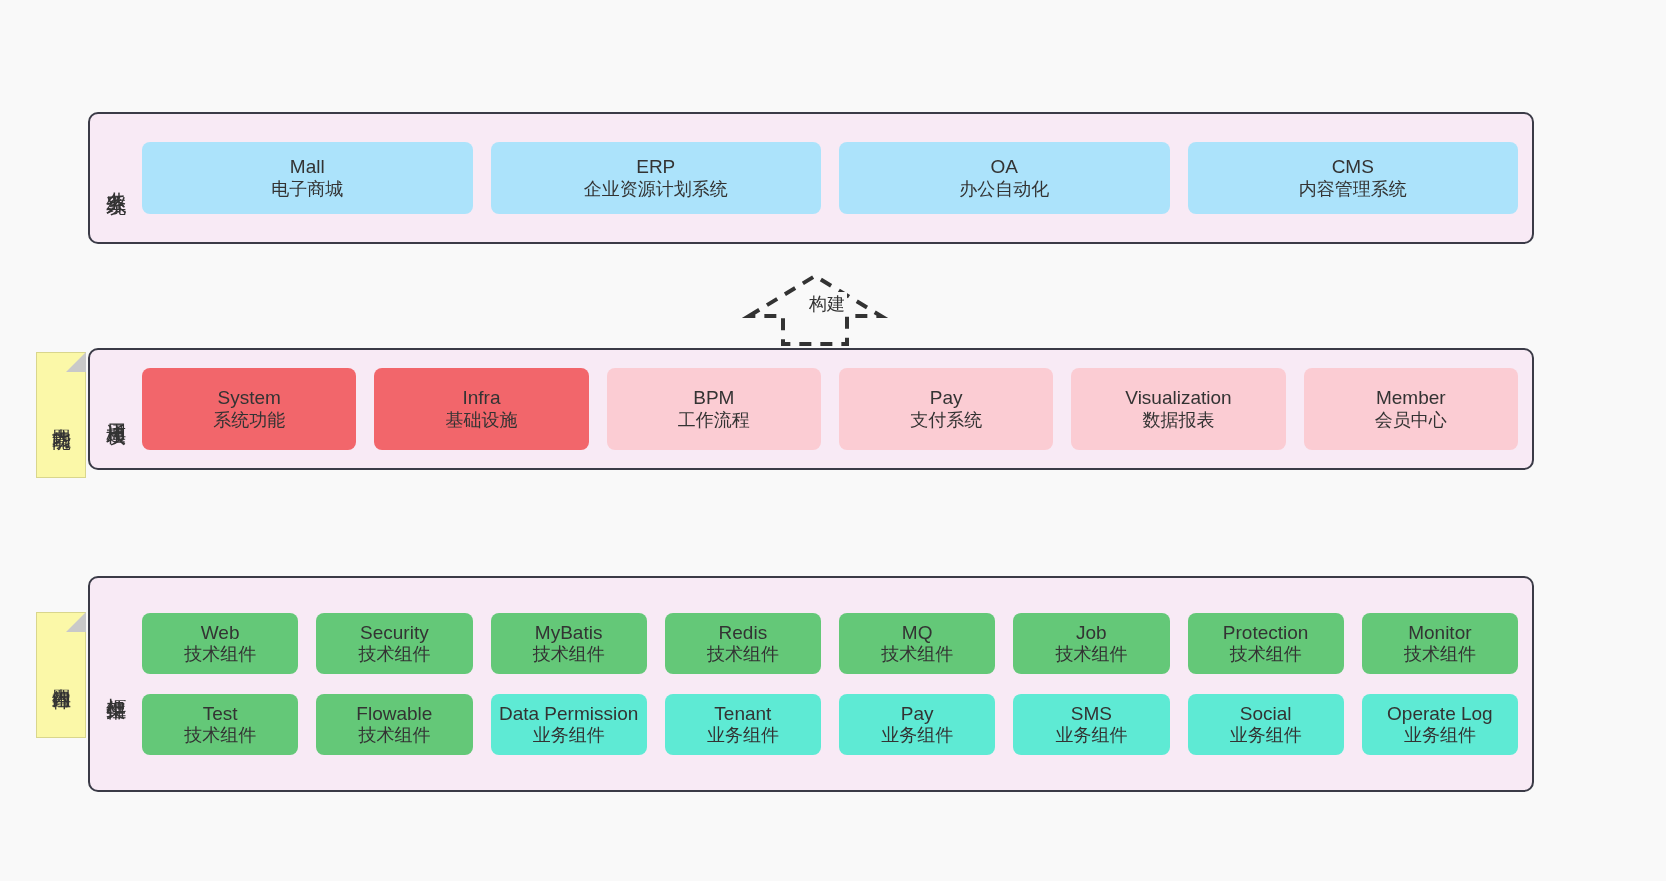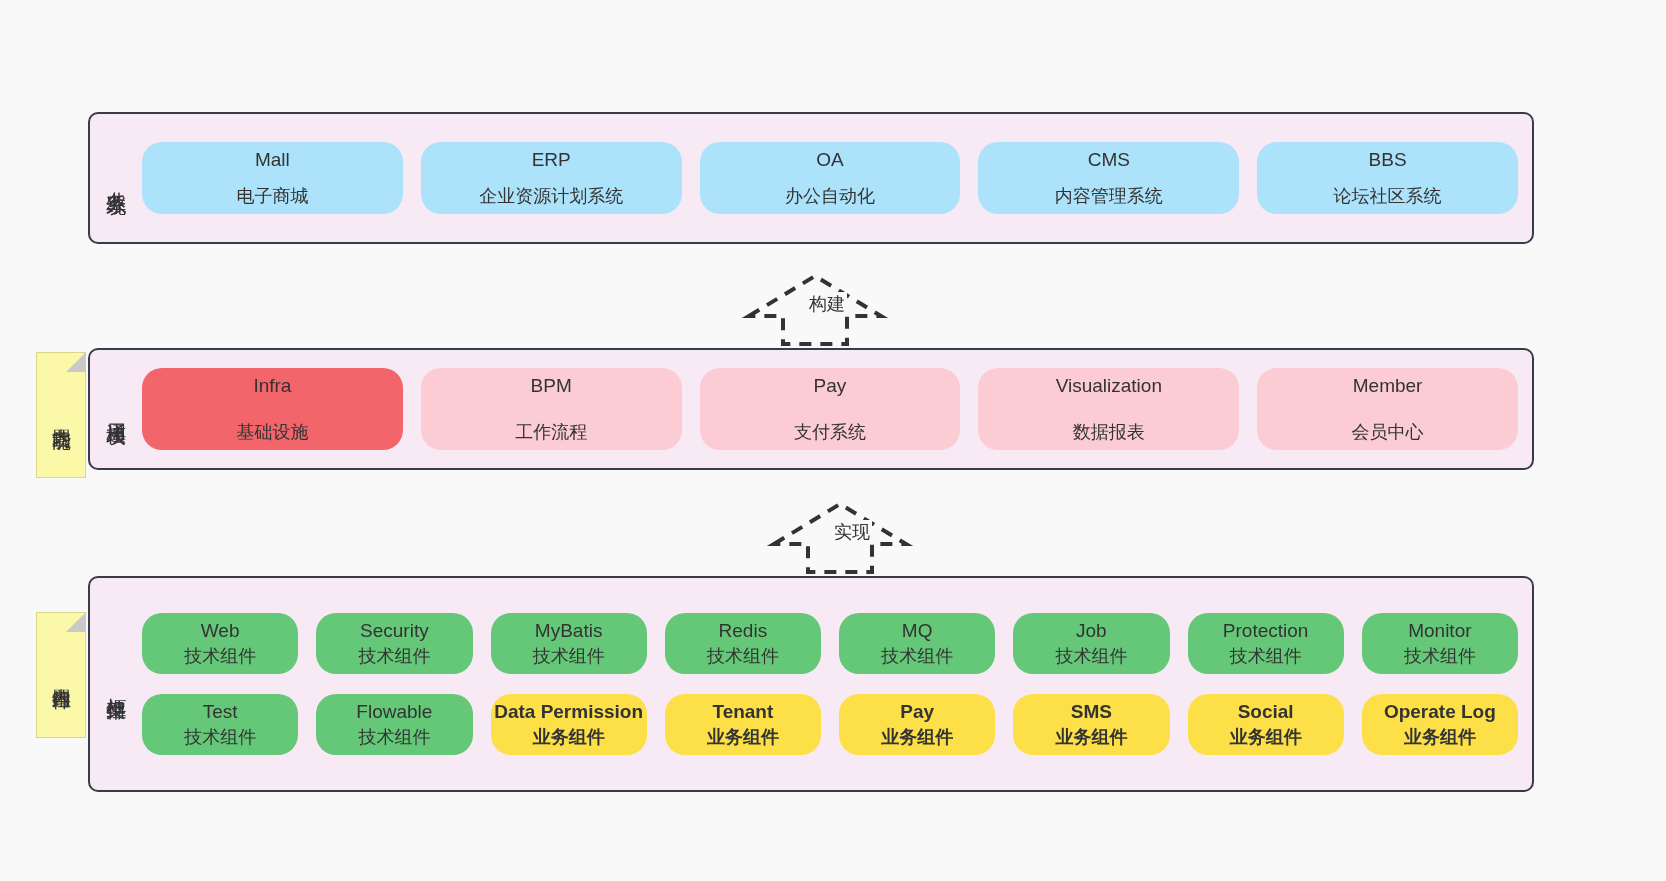--- a/index.html
+++ b/index.html
@@ -53,37 +53,37 @@
 
   .tile-row {
     display: flex;
     gap: 18px;
     align-items: stretch;
   }
 
   
   .tile {
     flex: 1 1 0;
-    border-radius: 20px;
+    border-radius: 8px;
     display: flex;
     flex-direction: column;
     align-items: center;
-    justify-content: space-between;
+    justify-content: center;
     text-align: center;
     padding: 6px 0;
     line-height: 1.22;
   }
   .tile .t-en { font-size: 19px; color: #333333; }
   .tile .t-cn { font-size: 18px; color: #333333; }
 
   .tile.blue        { background: #ace3fb; }
   .tile.red         { background: #f2666b; }
   .tile.pink        { background: #fbccd3; }
   .tile.green       { background: #64c878; }
-  .tile.green-light { background: #fde047; font-weight: bold; }
+  .tile.green-light { background: #5eead4; }
 
   
   #layer-business  { left: 88px;  top: 112px; width: 1446px; height: 132px; }
   #layer-modules   { left: 88px;  top: 348px; width: 1446px; height: 122px; }
   #layer-framework { left: 88px;  top: 576px; width: 1446px; height: 216px; }
 
   #layer-business  .tile-row { height: 72px; }
   #layer-modules   .tile-row { height: 82px; }
   #layer-framework .tile-row { height: 61px; }
 
@@ -153,44 +153,44 @@
           <span class="t-cn">企业资源计划系统</span>
         </div>
         <div class="tile blue">
           <span class="t-en">OA</span>
           <span class="t-cn">办公自动化</span>
         </div>
         <div class="tile blue">
           <span class="t-en">CMS</span>
           <span class="t-cn">内容管理系统</span>
         </div>
-        <div class="tile blue">
-          <span class="t-en">BBS</span>
-          <span class="t-cn">论坛社区系统</span>
-        </div>
       </div>
     </div>
   </div>
 
   <div class="connector" id="connector-build">
     <svg width="160" height="86" viewBox="0 0 160 86">
       <path d="M 8 54 L 74 14 L 140 54 L 106 54 L 106 82 L 42 82 L 42 54 Z" fill="none" stroke="#333333" stroke-width="4" stroke-dasharray="12 9" stroke-linejoin="miter"></path>
     </svg>
     <span class="conn-label">构建</span>
   </div>
 
   <div class="note" id="note-features">
     <span>内置功能</span>
   </div>
 
   <div class="layer" id="layer-modules">
     <div class="layer-title">通用模块</div>
     <div class="layer-body">
       <div class="tile-row">
         <div class="tile red">
+          <span class="t-en">System</span>
+          <span class="t-cn">系统功能</span>
+        </div>
+        <div class="tile red">
           <span class="t-en">Infra</span>
           <span class="t-cn">基础设施</span>
         </div>
         <div class="tile pink">
           <span class="t-en">BPM</span>
           <span class="t-cn">工作流程</span>
         </div>
         <div class="tile pink">
           <span class="t-en">Pay</span>
           <span class="t-cn">支付系统</span>
@@ -200,26 +200,20 @@
           <span class="t-cn">数据报表</span>
         </div>
         <div class="tile pink">
           <span class="t-en">Member</span>
           <span class="t-cn">会员中心</span>
         </div>
       </div>
     </div>
   </div>
 
-  <div class="connector" id="connector-realize">
-    <svg width="160" height="86" viewBox="0 0 160 86">
-      <path d="M 8 54 L 74 14 L 140 54 L 106 54 L 106 82 L 42 82 L 42 54 Z" fill="none" stroke="#333333" stroke-width="4" stroke-dasharray="12 9" stroke-linejoin="miter"></path>
-    </svg>
-    <span class="conn-label">实现</span>
-  </div>
 
   <div class="note" id="note-components">
     <span>内置组件</span>
   </div>
 
   <div class="layer" id="layer-framework">
     <div class="layer-title">框架组件</div>
     <div class="layer-body">
 
       <div class="tile-row">

